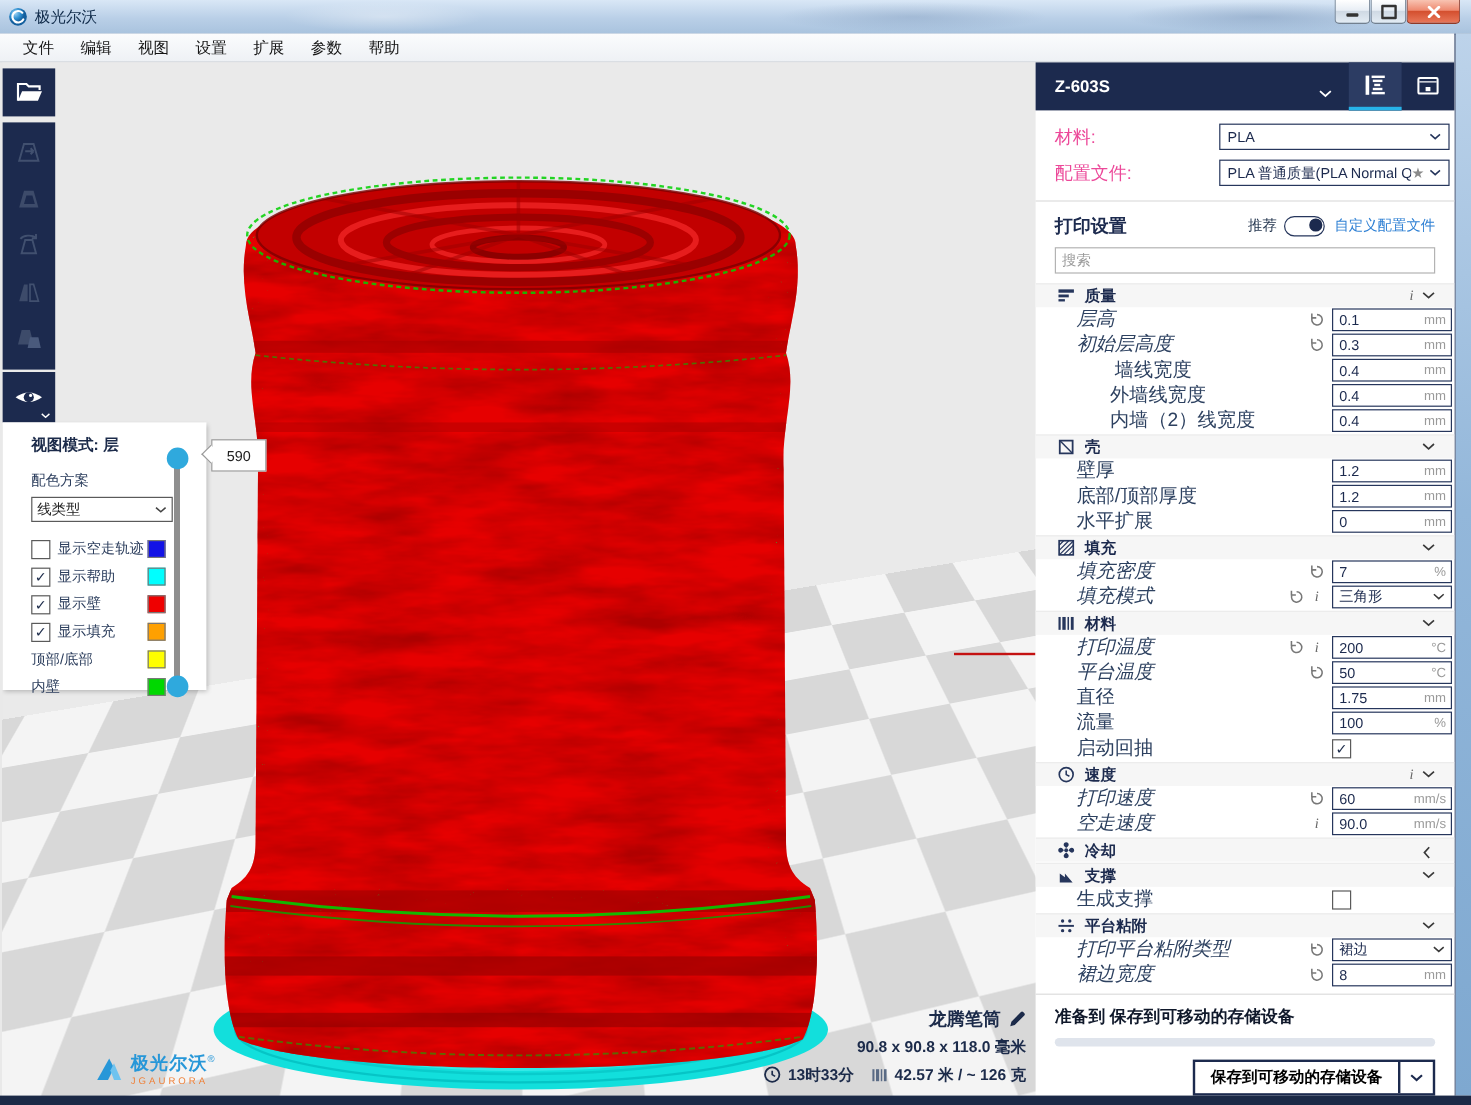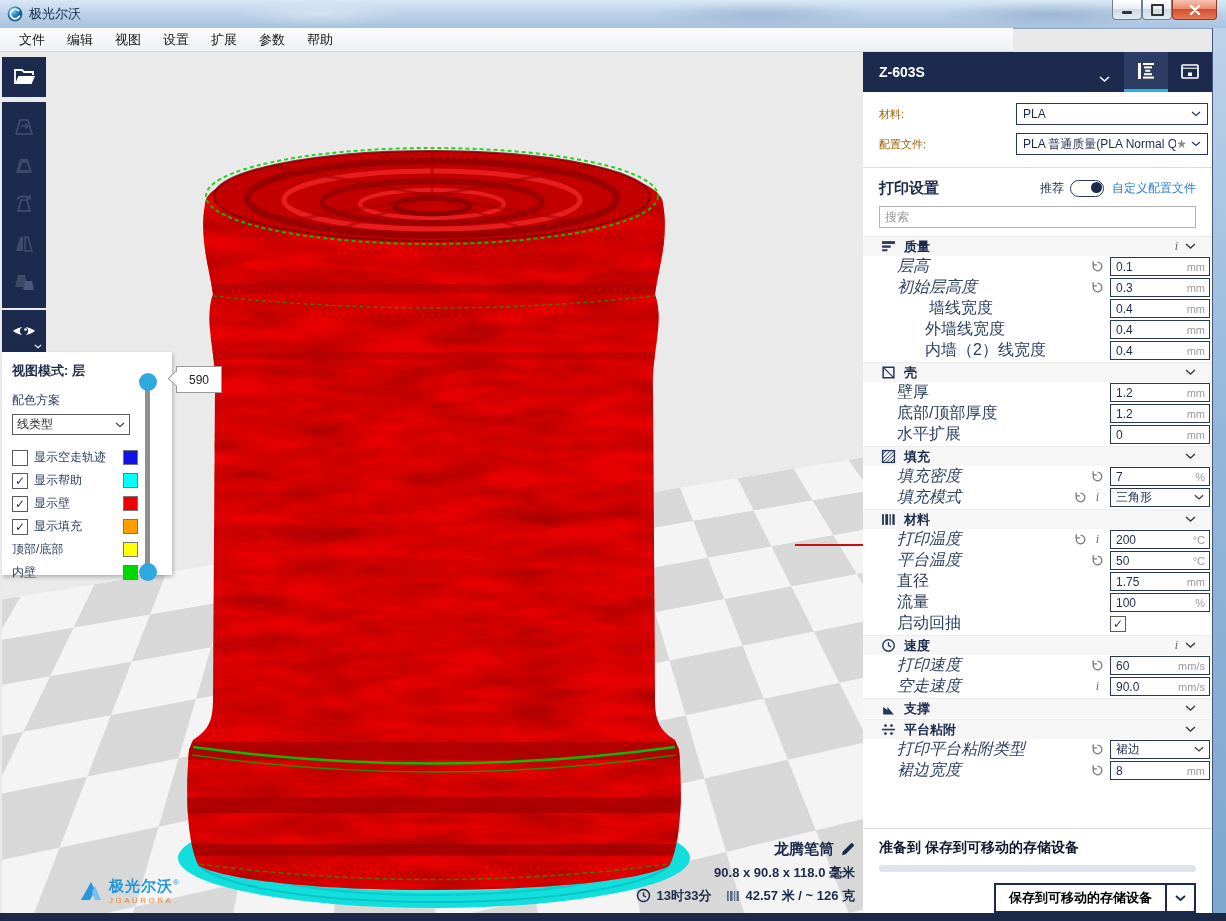--- a/index.html
+++ b/index.html
@@ -22,21 +22,21 @@
   .app-logo{width:16px;height:16px;margin:0 6px 0 7px;display:inline-block}
   .win-title{font-size:13px;color:#0e2948}
   .win-buttons{position:absolute;right:9px;top:0;display:flex}
   .win-btn{height:20px;border:1px solid #72808f;border-top:none;border-radius:0 0 4px 4px;
     display:flex;align-items:center;justify-content:center;box-sizing:border-box}
   .win-btn.min,.win-btn.max{width:30px;background:linear-gradient(#ffffff,#e8eef5 45%,#cfd9e4 50%,#e3ecf4)}
   .win-btn.close{width:45px;background:linear-gradient(#f8c3b2,#ee8a70 45%,#d4502f 50%,#e8775a);border-color:#8e3a28}
   .glyph-min{width:10px;height:3px;background:#333;margin-top:6px;border-radius:1px}
   .glyph-max{width:9px;height:8px;border:2px solid #333;border-radius:1px}
   .menubar{
-    position:absolute;left:0;top:28px;width:1013px;height:24px;
+    position:absolute;left:0;top:28px;width:1212px;height:24px;
     background:linear-gradient(#fbfcfd,#eef1f5);border-bottom:1px solid #d6dbe1;
     display:flex;align-items:center;padding-left:8px;box-sizing:border-box;
   }
   .menu-item{padding:0 11px;font-size:13px;color:#151515;line-height:22px;cursor:default}
   .desktop-strip{
     position:absolute;left:1212px;top:28px;width:14px;height:885px;
     background:linear-gradient(#bdd3ea,#93b7da 45%,#7ea8d0);
     border-left:1px solid #44567a;
   }
   .bottom-bar{position:absolute;left:0;top:913px;width:1226px;height:8px;background:#1b2946}
@@ -58,21 +58,21 @@
   .tool-tile{position:absolute;left:0;width:44px;background:#1c2a4e}
   .tile-open{top:5px;height:40px;display:flex;align-items:center;justify-content:center}
   .tile-tools{top:50px;height:206px;display:flex;flex-direction:column;align-items:center;justify-content:space-around;padding:6px 0;box-sizing:border-box}
   .tile-eye{top:258px;height:42px;display:flex;align-items:center;justify-content:center}
   .tool-ico{width:26px;height:26px}
   .eye-chev{position:absolute;right:4px;bottom:3px;width:8px;height:5px}
 
   
   .view-panel{
     position:absolute;left:0;top:300px;width:170px;height:223px;background:#fff;
-    box-shadow:1px 2px 4px rgba(0,0,0,.25);padding:10px 0 0 10px;box-sizing:border-box;
+    box-shadow:1px 2px 4px rgba(0,0,0,.25);padding:10px 0 0 24px;box-sizing:border-box;
   }
   .vp-title{font-size:13px;font-weight:bold;color:#1c2b4a;margin-bottom:12px}
   .vp-sub{font-size:12px;color:#2c3e5d;margin-bottom:5px}
   .vp-select{
     width:118px;height:21px;border:1px solid #5a5a5a;display:flex;align-items:center;
     font-size:12px;color:#222;padding:0 4px;box-sizing:border-box;background:#fff;margin-bottom:12px;
   }
   .vp-select .flex-sp{flex:1}
   .legend-row{display:flex;align-items:center;height:21px;margin-bottom:2px}
   .cb{width:16px;height:16px;border:1px solid #5a5a5a;background:#fff;display:inline-flex;
@@ -109,21 +109,21 @@
   
   .right-panel{position:absolute;left:863px;top:52px;width:349px;height:861px;background:#fff;
     display:flex;flex-direction:column;box-sizing:border-box}
   .panel-header{height:40px;background:#1c2a4e;display:flex;align-items:center;flex:none}
   .printer-name{color:#fff;font-weight:bold;font-size:14px;padding-left:16px}
   .ph-chev{margin-left:auto;margin-right:14px;width:11px;height:7px}
   .header-tab{width:44px;height:40px;display:flex;align-items:center;justify-content:center;box-sizing:border-box}
   .header-tab.active{background:#2c3c63;border-bottom:3px solid #27b3e8}
   .mat-block{padding:11px 2px 2px 16px;flex:none}
   .mat-row{display:flex;align-items:center;height:22px;margin-bottom:8px}
-  .mat-label{font-size:11px;color:#a16207;width:137px}
+  .mat-label{font-size:15px;color:#ec4899;width:137px}
   .mat-select{
     width:192px;height:22px;border:1px solid #26365c;display:flex;align-items:center;
     font-size:12px;color:#1c2a4e;padding:0 6px;box-sizing:border-box;background:#fff;
   }
   .mat-select .flex-sp{flex:1}
   .star{color:#8a8a8a;font-size:12px;margin-right:4px}
   .divider{height:1px;background:#dcdcdc;margin:2px 0;flex:none}
   .ps-header{display:flex;align-items:center;padding:9px 16px 8px;flex:none}
   .ps-title{font-size:15px;font-weight:bold;color:#1c2a4e;flex:1}
   .rec-label{font-size:12px;color:#24364f;margin-right:6px}
@@ -726,30 +726,55 @@
         <span class="flex-sp"></span>
         <span class="info-i">i</span>
         <div class="ctrl input-box">
           <span class="val">90.0</span>
           <span class="unit">mm/s</span>
         </div>
       </div>
       <div class="sec-header">
         <span class="sec-icon">
           <svg viewBox="0 0 14 14" fill="currentColor">
+            <circle cx="7" cy="7" r="1.5"></circle>
+            <path d="M7 .8c2 0 2.6 2.3 1.1 3.5L7 5.2 5.9 4.3C4.4 3.1 5 .8 7 .8z"></path>
+            <path d="M7 .8c2 0 2.6 2.3 1.1 3.5L7 5.2 5.9 4.3C4.4 3.1 5 .8 7 .8z" transform="rotate(90 7 7)"></path>
+            <path d="M7 .8c2 0 2.6 2.3 1.1 3.5L7 5.2 5.9 4.3C4.4 3.1 5 .8 7 .8z" transform="rotate(180 7 7)"></path>
+            <path d="M7 .8c2 0 2.6 2.3 1.1 3.5L7 5.2 5.9 4.3C4.4 3.1 5 .8 7 .8z" transform="rotate(270 7 7)"></path>
+          </svg>
+        </span>
+        <span class="sec-title">冷却</span>
+        <span class="flex-sp"></span>
+        <span class="sec-chev">
+          <svg viewBox="0 0 7 11" width="7" height="11">
+            <path d="M6 1L2 5.5 6 10" stroke="#3a3a3a" stroke-width="1.4" fill="none"></path>
+          </svg>
+        </span>
+      </div>
+      <div class="sec-header">
+        <span class="sec-icon">
+          <svg viewBox="0 0 14 14" fill="currentColor">
             <path d="M2 12.5V5.5l4 3v-3l6 7z"></path>
           </svg>
         </span>
         <span class="sec-title">支撑</span>
         <span class="flex-sp"></span>
         <span class="sec-chev">
           <svg viewBox="0 0 11 7" width="11" height="7">
             <path d="M1 1l4.5 4L10 1" stroke="#3a3a3a" stroke-width="1.4" fill="none"></path>
           </svg>
         </span>
+      </div>
+      <div class="set-row">
+        <span class="set-label lvl1">生成支撑</span>
+        <span class="flex-sp"></span>
+        <div class="ctrl cb-wrap">
+          <span class="cb"></span>
+        </div>
       </div>
       <div class="sec-header">
         <span class="sec-icon">
           <svg viewBox="0 0 14 14" fill="currentColor">
             <rect x="1" y="6.3" width="12" height="1.5"></rect>
             <circle cx="4.2" cy="3.3" r="1.3"></circle>
             <circle cx="9.8" cy="3.3" r="1.3"></circle>
             <circle cx="4.2" cy="10.8" r="1.3"></circle>
             <circle cx="9.8" cy="10.8" r="1.3"></circle>
           </svg>

